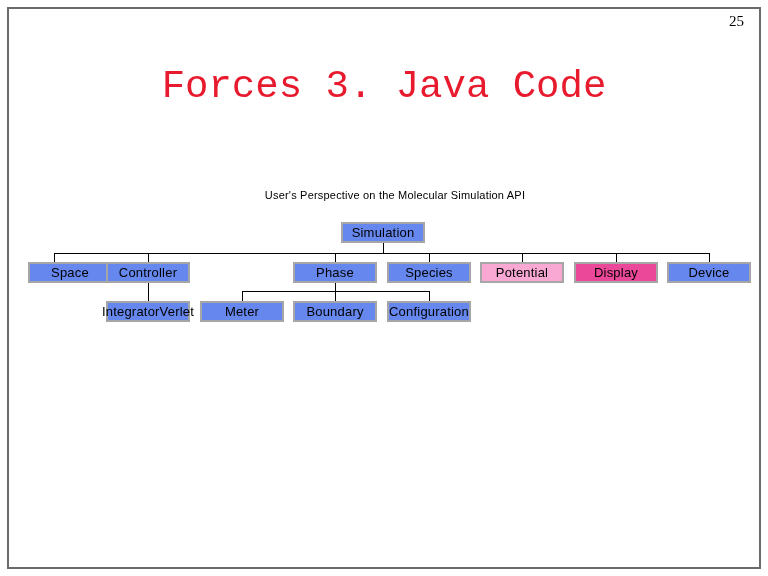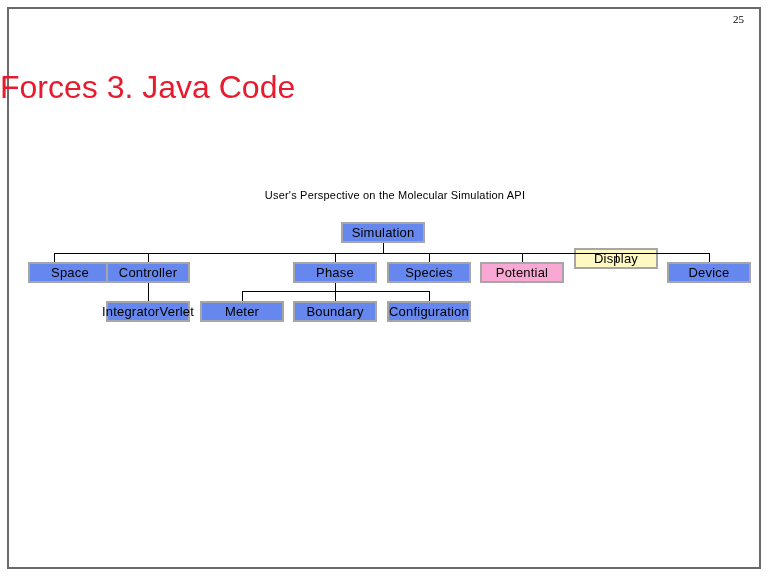--- a/index.html
+++ b/index.html
@@ -14,25 +14,25 @@
   body{background:#ffffff;font-family:"Liberation Sans",sans-serif;}
   .stage{
     position:relative;width:768px;height:576px;background:#ffffff;overflow:hidden;
   }
   .frame{
     position:absolute;left:7px;top:7px;width:754px;height:562px;
     border:2px solid var(--frame-gray);background:transparent;
   }
   .page-number{
     position:absolute;top:13px;right:24px;
-    font-family:"Liberation Serif",serif;font-size:11px;color:#000;margin-left:24px;
+    font-family:"Liberation Serif",serif;font-size:15px;color:#000;margin-left:24px;
   }
   .slide-title{
-    position:absolute;top:64px;left:0;width:100%;text-align:left;
-    font-family:Liberation Sans, sans-serif;font-size:32px;line-height:46px;
+    position:absolute;top:64px;left:0;width:100%;text-align:center;
+    font-family:Liberation Mono, monospace;font-size:39px;line-height:46px;
     color:var(--title-red);white-space:nowrap;
   }
   .diagram-caption{
     position:absolute;top:189px;left:0;width:100%;text-align:center;
     transform:translateX(11px);
     font-size:11px;letter-spacing:0.2px;color:#000;
   }
   .org-chart{position:absolute;left:0;top:0;width:768px;height:576px;}
   .node{
     position:absolute;width:84px;height:21px;
@@ -50,21 +50,21 @@
   <div class="page-number">25</div>
   <div class="slide-title">Forces 3. Java Code</div>
   <div class="diagram-caption">User's Perspective on the Molecular Simulation API</div>
   <div class="org-chart">
       <div class="node" style="left: 341px; top: 222px; background: rgb(102, 136, 238);">Simulation</div>
       <div class="node" style="left: 28px; top: 262px; background: rgb(102, 136, 238);">Space</div>
       <div class="node" style="left: 106px; top: 262px; background: rgb(102, 136, 238);">Controller</div>
       <div class="node" style="left: 293px; top: 262px; background: rgb(102, 136, 238);">Phase</div>
       <div class="node" style="left: 387px; top: 262px; background: rgb(102, 136, 238);">Species</div>
       <div class="node" style="left: 480px; top: 262px; background: #f9a8d4;">Potential</div>
-      <div class="node" style="left: 574px; top: 248px; background: #fef9c3; text-align: right;">Display</div>
+      <div class="node" style="left: 574px; top: 262px; background: #ec4899; text-align: right;">Display</div>
       <div class="node" style="left: 667px; top: 262px; background: rgb(102, 136, 238);">Device</div>
       <div class="node" style="left: 106px; top: 301px; background: rgb(102, 136, 238);">IntegratorVerlet</div>
       <div class="node" style="left: 200px; top: 301px; background: rgb(102, 136, 238);">Meter</div>
       <div class="node" style="left: 293px; top: 301px; background: rgb(102, 136, 238);">Boundary</div>
       <div class="node" style="left: 387px; top: 301px; background: rgb(102, 136, 238);">Configuration</div>
       <div class="line" style="left: 383px; top: 243px; width: 1px; height: 10px;"></div>
       <div class="line" style="left: 54px; top: 253px; width: 656px; height: 1px;"></div>
       <div class="line" style="left: 54px; top: 253px; width: 1px; height: 9px;"></div>
       <div class="line" style="left: 148px; top: 253px; width: 1px; height: 9px;"></div>
       <div class="line" style="left: 335px; top: 253px; width: 1px; height: 9px;"></div>

